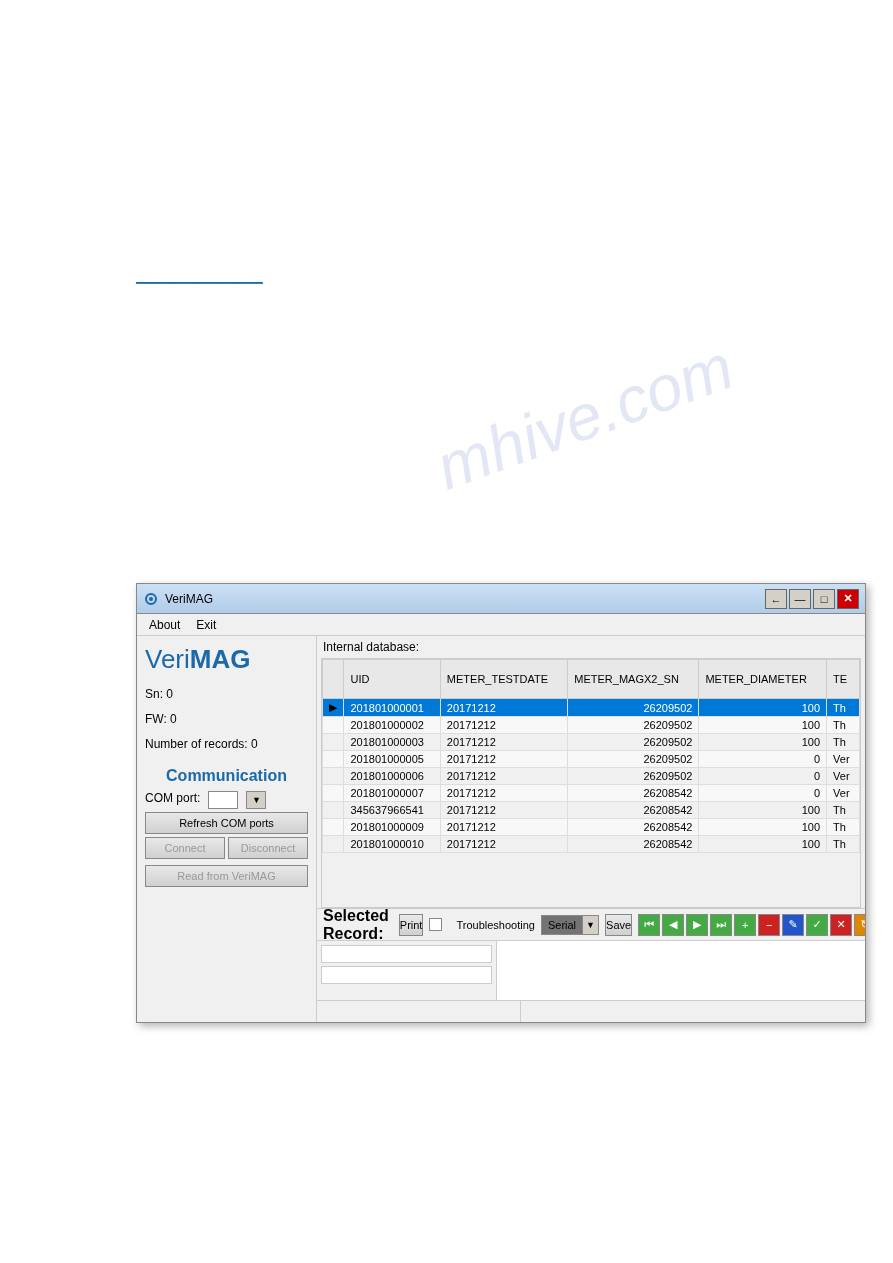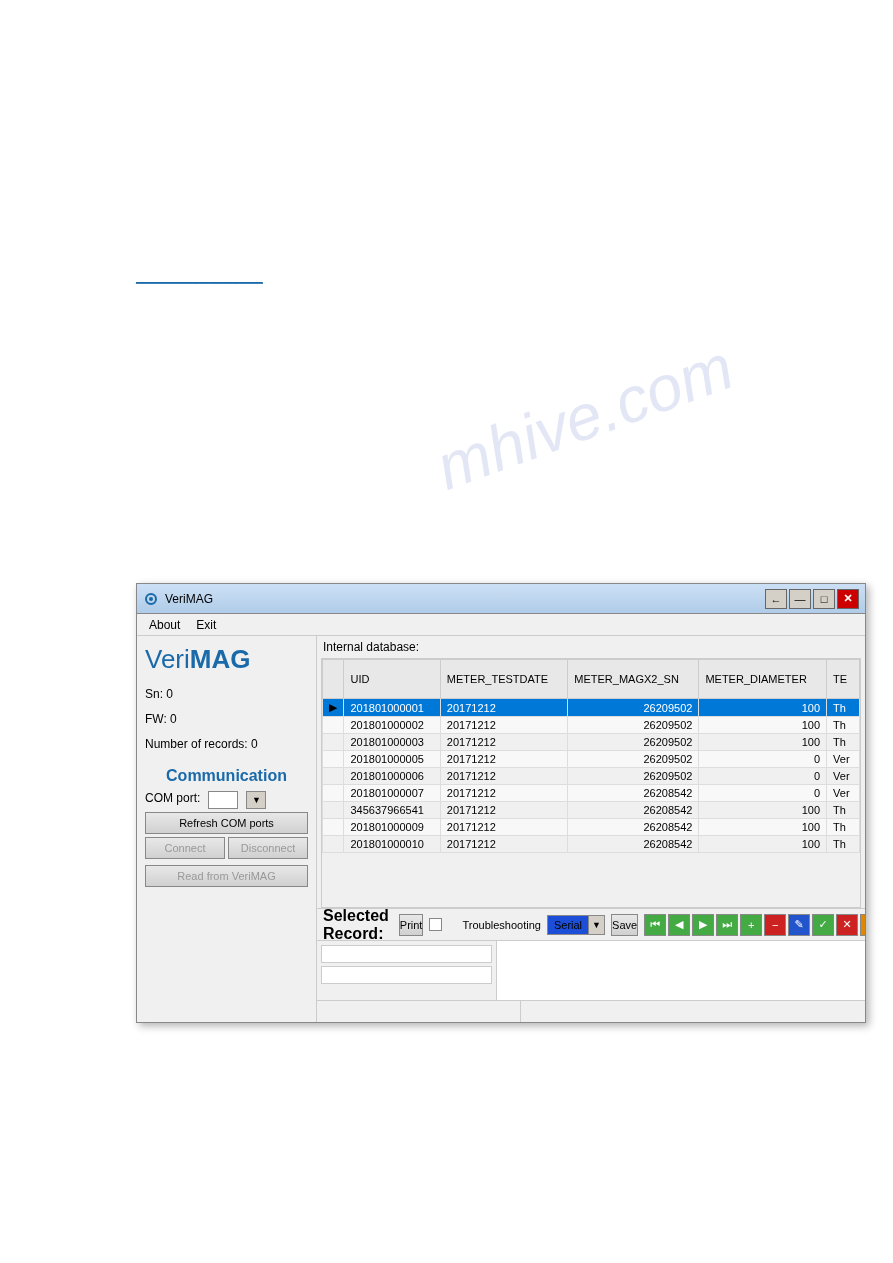--- a/index.html
+++ b/index.html
@@ -298,39 +298,39 @@
       height: 22px;
       border: 1px solid #888;
       background: linear-gradient(to bottom, #e8e8e8, #d0d0d0);
       cursor: pointer;
       font-size: 11px;
     }
 
     .troubleshoot-check {
       display: flex;
       align-items: center;
-      gap: 20px;
+      gap: 14px;
       font-size: 11px;
     }
     .checkbox {
       width: 13px;
       height: 13px;
       border: 1px solid #888;
       background: white;
     }
 
     .serial-dropdown {
       display: flex;
       align-items: center;
       gap: 0;
     }
     .serial-label {
       padding: 2px 6px;
       border: 1px solid #888;
-      background: #1d4ed8;
+      background: #737373;
       font-size: 11px;
       height: 20px;
       display: flex;
       align-items: center;
     }
     .serial-arrow {
       width: 16px;
       height: 20px;
       border: 1px solid #888;
       border-left: none;

